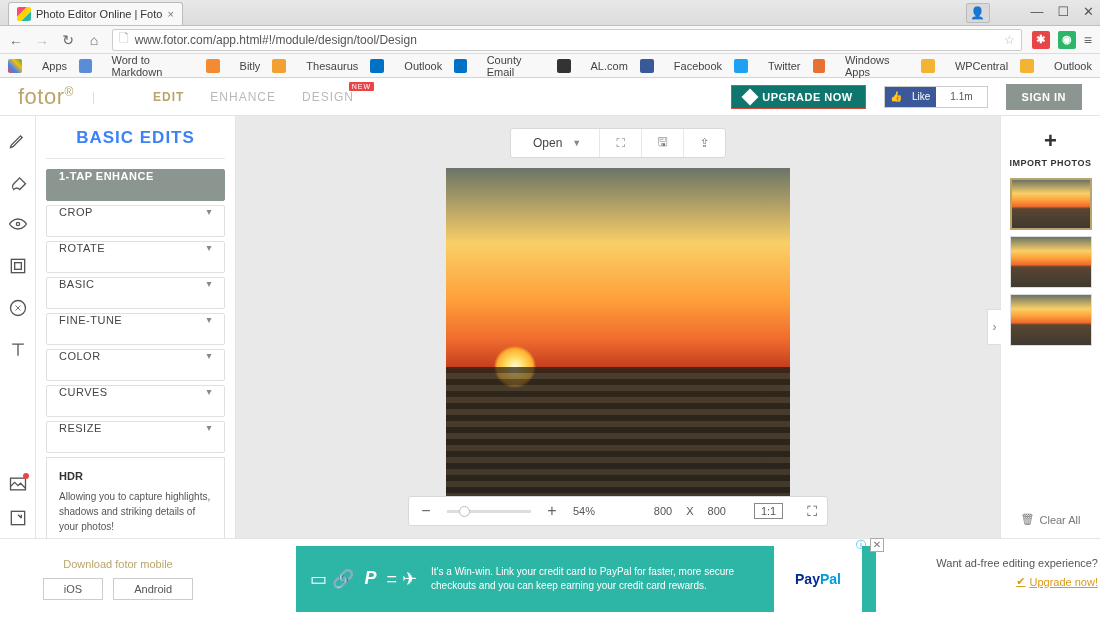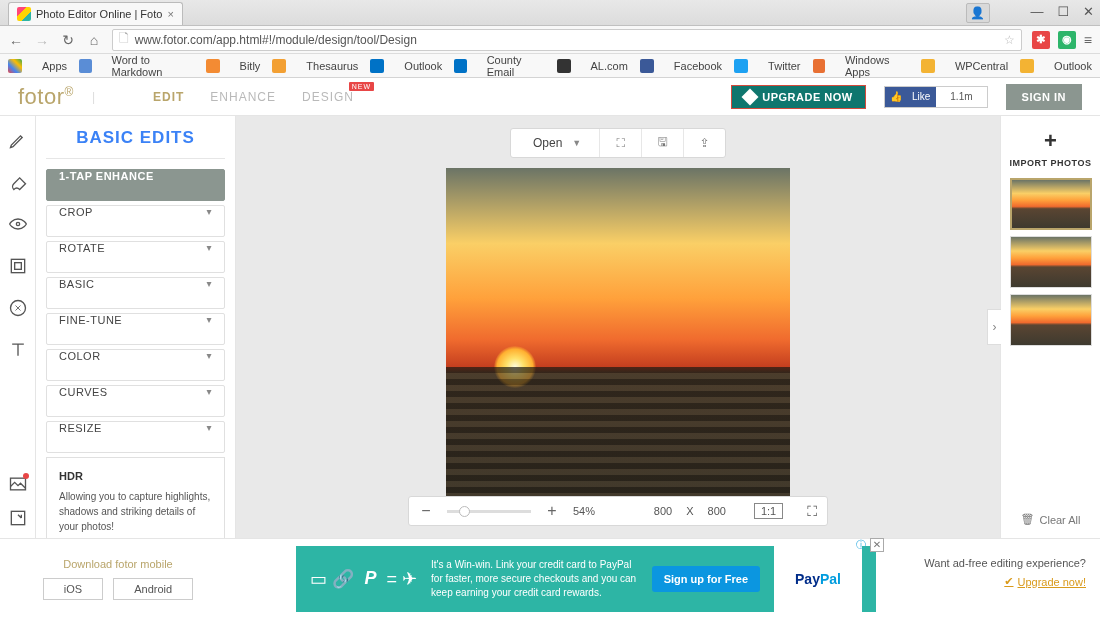--- a/index.html
+++ b/index.html
@@ -82,21 +82,21 @@
 .dl-mobile .t{font-size:11px;color:#b9a56b;margin-bottom:8px}
 .dl-mobile .btns{display:flex;gap:10px;justify-content:center}
 .os-btn{border:1px solid #ccc;padding:4px 20px;font-size:11px;color:#555;cursor:pointer;background:#fff}
 .ad{margin-left:60px;width:580px;height:66px;background:#2db5a5;display:flex;align-items:center;padding:0 14px;gap:14px;color:#fff;position:relative}
 .ad-icons{display:flex;gap:10px;align-items:center;font-size:18px}
 .ad-text{font-size:10px;line-height:1.4;flex:1}
 .ad-cta{background:#0b96e0;color:#fff;border-radius:3px;padding:7px 12px;font-size:11px;font-weight:600;cursor:pointer}
 .ad-pp{background:#fff;height:100%;width:88px;display:flex;align-items:center;justify-content:center;color:#012d8a;font-weight:700;font-size:14px}
 .ad-x{position:absolute;top:-8px;right:-8px;width:14px;height:14px;border:1px solid #aaa;color:#777;font-size:10px;display:flex;align-items:center;justify-content:center;background:#fff;cursor:pointer}
 .ad-i{position:absolute;top:-8px;right:10px;color:#29a9e0;font-size:10px}
-.adfree{position:absolute;right:14px;top:18px;text-align:right;font-size:11px;color:#555}
+.adfree{position:absolute;right:2px;top:18px;text-align:right;font-size:11px;color:#555}
 .adfree a{color:#d99a1b;text-decoration:underline;cursor:pointer;display:inline-flex;align-items:center;gap:4px;margin-top:6px}
 .sep{color:#ddd;margin:0 18px}
 </style>
 </head>
 <body>
 
 <div class="browser-tabbar">
   <div class="tab">
     <span class="favicon"></span>
     <span>Photo Editor Online | Foto</span>
@@ -338,21 +338,20 @@
   <div class="dl-mobile">
     <div class="t">Download fotor mobile</div>
     <div class="btns">
       <div class="os-btn">iOS</div>
       <div class="os-btn">Android</div>
     </div>
   </div>
   <div class="ad">
     <div class="ad-icons">▭ 🔗 <b style="font-style:italic">P</b> = ✈</div>
     <div class="ad-text">It's a Win-win. Link your credit card to PayPal for faster, more secure checkouts and you can keep earning your credit card rewards.</div>
-    <div class="ad-cta">Sign up for Free</div>
     <div class="ad-pp">
         <span><b style="color:#012d8a">Pay</b><b style="color:#019cde">Pal</b></span>
       </div>
     <span class="ad-i">ⓘ</span>
     <span class="ad-x">✕</span>
   </div>
   <div class="adfree">
     <div>Want ad-free editing experience?</div>
     <a>✔ <span>Upgrade now!</span></a>
   </div>

